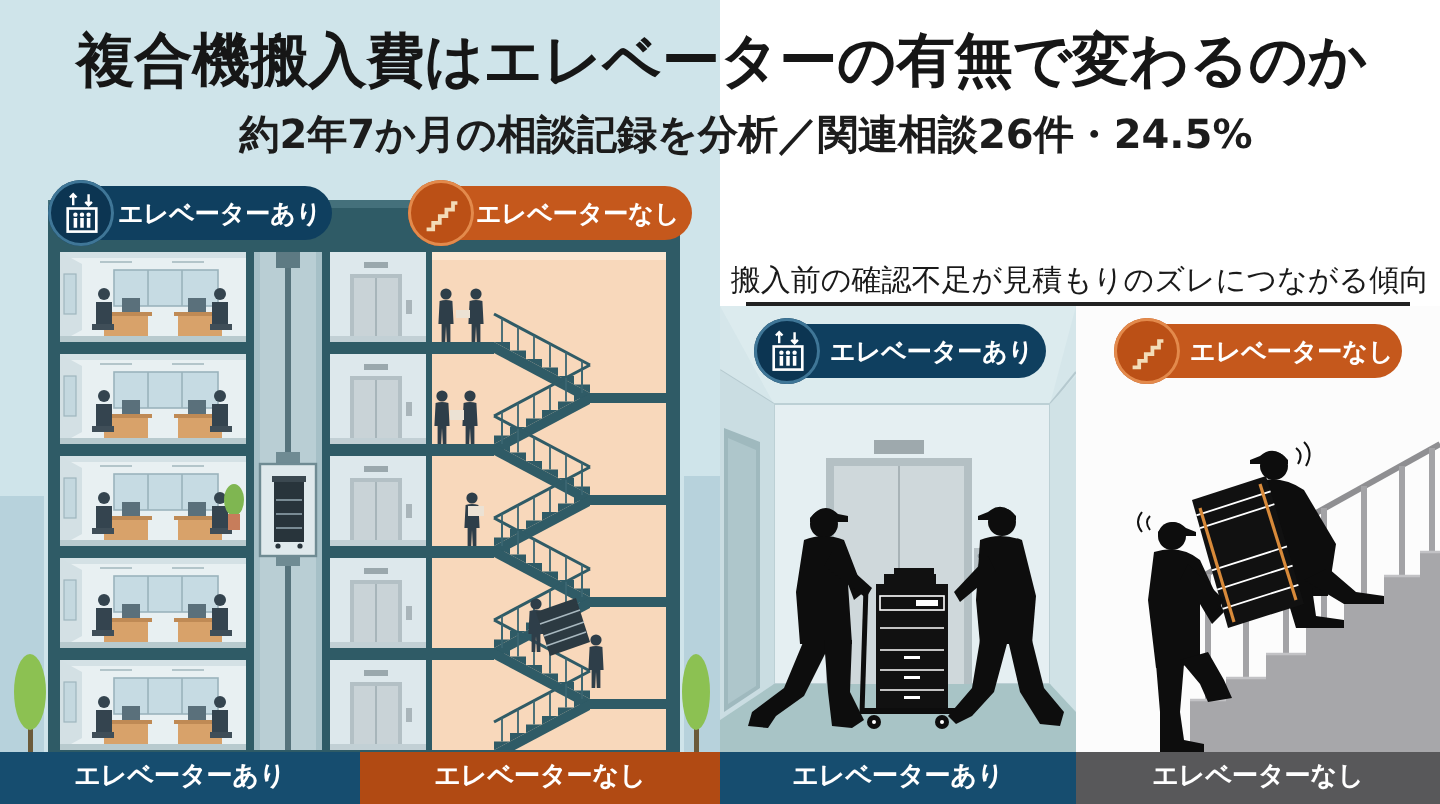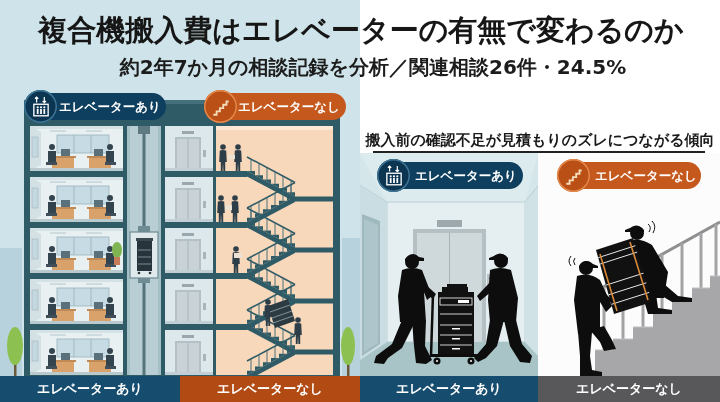--- a/index.html
+++ b/index.html
@@ -14,21 +14,21 @@
   .badge { position:absolute; height:27px; border-radius:14px; box-sizing:border-box; color:#ffffff;
            font-size:12.5px; font-weight:bold; line-height:27px; white-space:nowrap; }
   .badge.with { background:#0f3f5f; }
   .badge.without { background:#c5581c; }
   .badge .ic { position:absolute; left:-4px; top:-3px; width:33px; height:33px; border-radius:50%;
                display:flex; align-items:center; justify-content:center; }
   .badge.with .ic { background:#0c3552; box-shadow: inset 0 0 0 1.5px #3f7697; }
   .badge.without .ic { background:#bb5016; box-shadow: inset 0 0 0 1.5px #e38a4c; }
   .badge .label { position:absolute; top:0; }
   .cmp-heading { position:absolute; left:360px; top:131px; width:360px; text-align:center; font-size:15px;
-                 font-weight:bold; line-height:18px; color:#1a1a1a; white-space:nowrap; }
+                 font-weight:normal; line-height:18px; color:#1a1a1a; white-space:nowrap; }
   .cmp-underline { position:absolute; left:373px; top:151px; width:332px; height:1.5px; background:#222222; }
   .footer { position:absolute; left:0; top:376px; width:720px; height:26px; display:flex; }
   .footer .cell { color:#ffffff; font-size:13px; font-weight:bold; line-height:26px; text-align:center; white-space:nowrap; }
   .c1 { width:180px; background:#164d6f; }
   .c2 { width:180px; background:#b14a13; }
   .c3 { width:178px; background:#164d6f; }
   .c4 { width:182px; background:#58585a; }
 </style>
 </head>
 <body>

